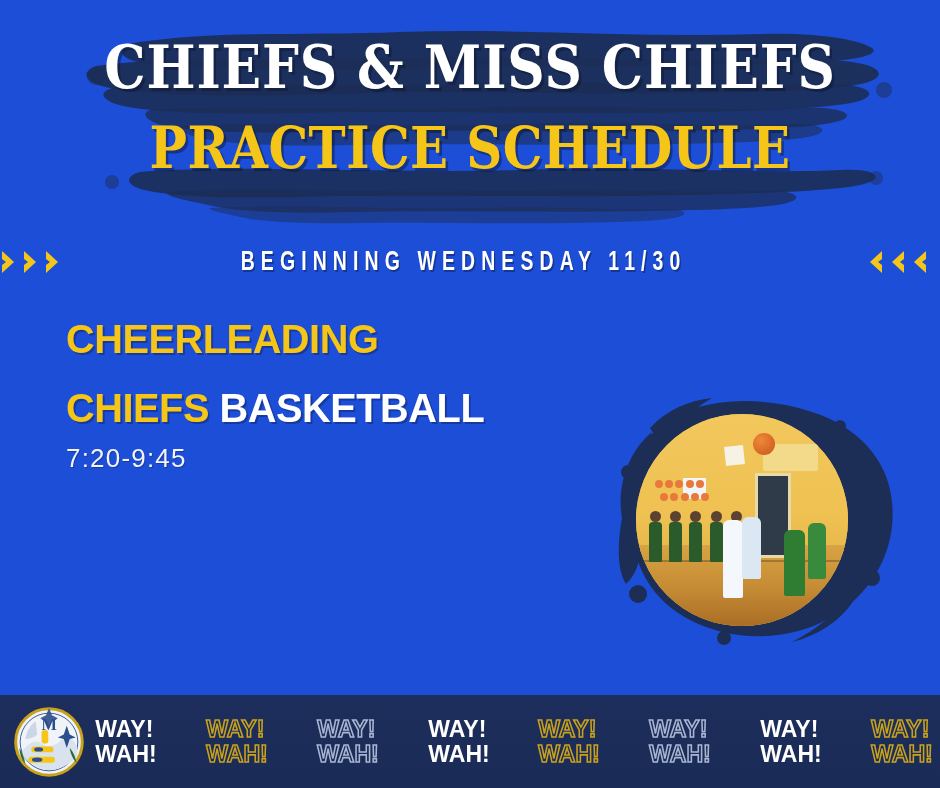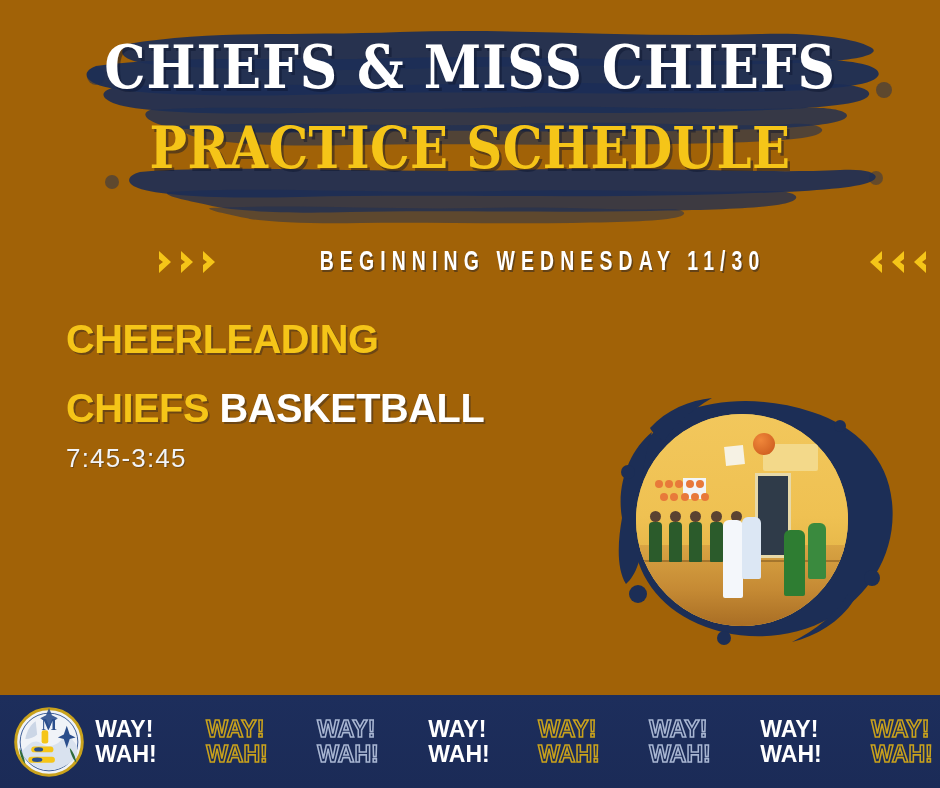--- a/index.html
+++ b/index.html
@@ -6,21 +6,21 @@
   * { margin:0; padding:0; box-sizing:border-box; }
   html, body {
     width:940px; height:788px;
     overflow:hidden;
     background:#243E7E;
     font-family:"Liberation Sans", sans-serif;
   }
   .poster {
     position:relative;
     width:940px; height:788px;
-    background:#a16207;
+    background:#1d4ed8;
     overflow:hidden;
   }
 
   
   .brush-top {
     position:absolute;
     left:0; top:26px;
     width:940px; height:200px;
     pointer-events:none;
   }
@@ -57,21 +57,21 @@
     white-space:nowrap;
   }
 
   
   .beginning {
     position:absolute;
     left:0; top:246px;
     width:928px;
     display:flex;
     align-items:center;
-    justify-content:flex-end;
+    justify-content:space-between;
     gap:10px;
     z-index:3;
   }
   .chev-group { display:flex; align-items:center; gap:0px; }
   .chev { display:block; }
   .beginning-text {
     font-family:"Liberation Sans", sans-serif;
     font-weight:bold;
     font-size:27px;
     letter-spacing:8.5px;
@@ -368,21 +368,21 @@
 
   <div class="schedule">
 
 
     <div class="sched-item">
       <div class="sched-title"><span class="hl">CHEERLEADING</span><span></span></div>
     </div>
 
     <div class="sched-item">
       <div class="sched-title"><span class="hl">CHIEFS</span><span> BASKETBALL</span></div>
-      <div class="sched-time">7:45-3:45</div>
+      <div class="sched-time">7:20-9:45</div>
     </div>
 
   </div>
 
   <div class="footer">
 
     <svg class="logo" viewBox="0 0 100 100">
       <circle cx="50" cy="50" r="45" fill="#F0F3F8"></circle>
       <circle cx="50" cy="50" r="45" fill="none" stroke="#C9A21C" stroke-width="4"></circle>
       <circle cx="50" cy="50" r="39" fill="none" stroke="#2B4E8C" stroke-width="1.2"></circle>

